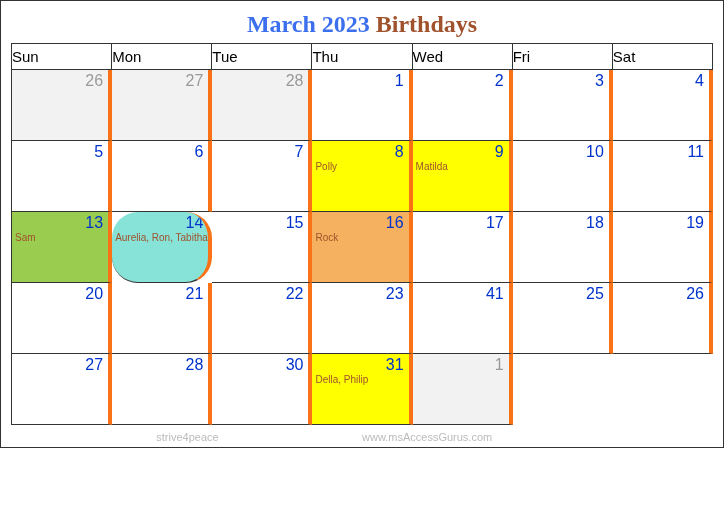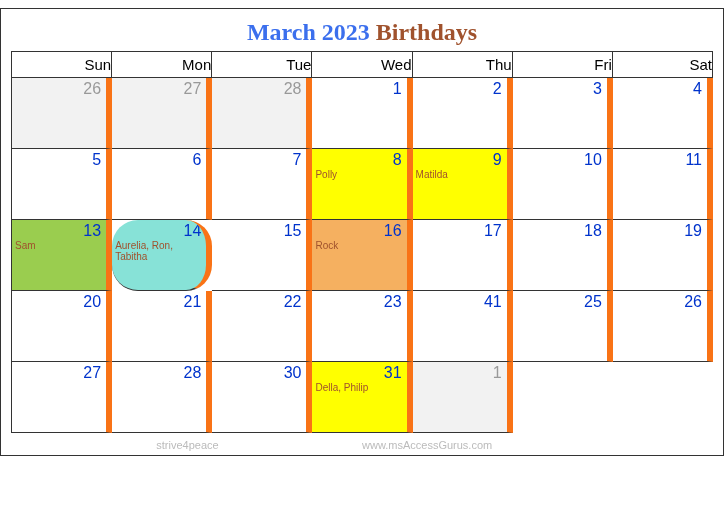--- a/index.html
+++ b/index.html
@@ -6,21 +6,20 @@
       margin: 0;
       padding: 0;
       font-family: Arial, sans-serif;
       background: #fff;
       width: 724px;
     }
     .container {
       width: 722px;
       border: 1px solid #333;
       background: #fff;
-      margin-top: 8px;
     }
     .title {
       text-align: center;
       padding: 10px 0 5px;
       font-size: 24px;
       font-family: "Comic Sans MS", cursive;
     }
     .title .month {
       color: #3b6fed;
       font-weight: bold;
@@ -32,27 +31,27 @@
     .grid {
       display: grid;
       grid-template-columns: repeat(7, 1fr);
       border-top: 1px solid #333;
       border-left: 1px solid #333;
       margin: 0 10px 4px 10px;
     }
     .header-cell {
       border-right: 1px solid #333;
       border-bottom: 1px solid #333;
-      text-align: right;
+      text-align: left;
       padding: 4px 0;
       font-size: 15px;
       background: #fff;
     }
     .day-cell {
-      border-right: 6px solid #f97316;
+      border-right: 4px solid #f97316;
       border-bottom: 1px solid #333;
       height: 70px;
       position: relative;
       background: #fff;
       overflow: hidden;
     }
     .day-cell.prev, .day-cell.next {
       background: #f2f2f2;
     }
     .day-num {
@@ -91,22 +90,22 @@
 
 <div class="container">
   <div class="title">
     <span class="month">March 2023</span>
     <span class="birthdays">Birthdays</span>
   </div>
   <div class="grid" id="grid">
       <div class="header-cell">Sun</div>
       <div class="header-cell">Mon</div>
       <div class="header-cell">Tue</div>
+      <div class="header-cell">Thu</div>
       <div class="header-cell">Wed</div>
-      <div class="header-cell">Thu</div>
       <div class="header-cell">Fri</div>
       <div class="header-cell">Sat</div>
       <div class="day-cell prev">
         <div class="day-num">26</div>
       </div>
       <div class="day-cell prev">
         <div class="day-num">27</div>
       </div>
       <div class="day-cell prev">
         <div class="day-num">28</div>

